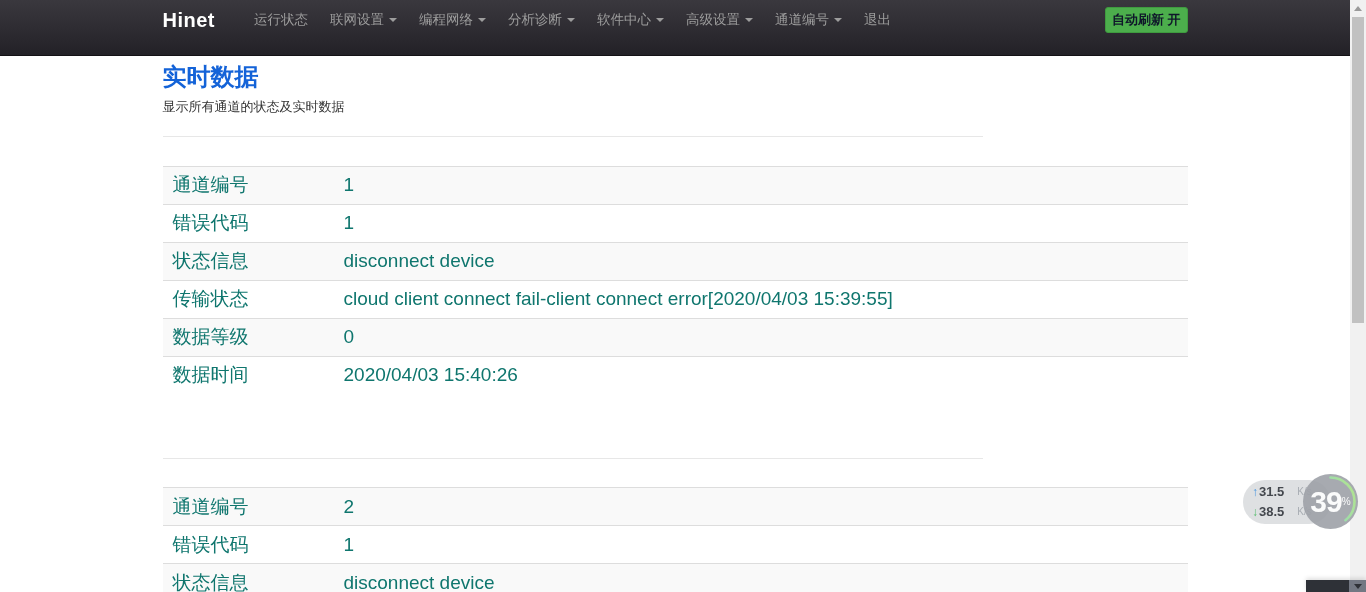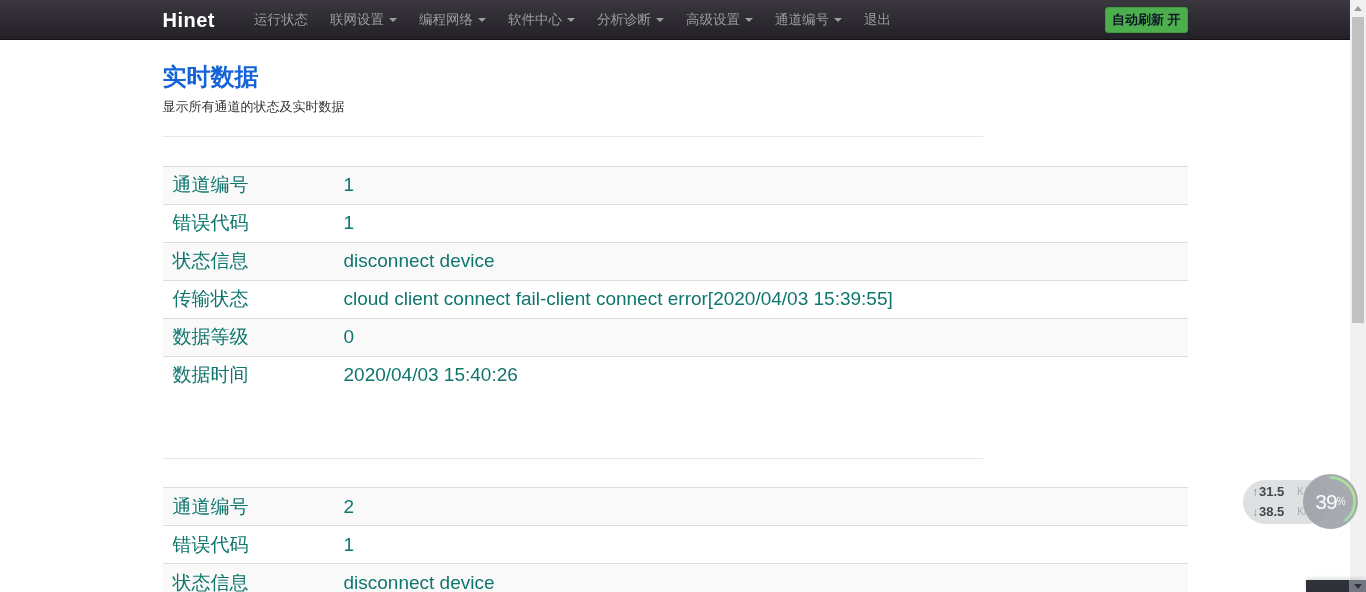--- a/index.html
+++ b/index.html
@@ -7,21 +7,21 @@
   body {
     font-family: "Liberation Sans", "DejaVu Sans", sans-serif;
     background: #ffffff;
     position: relative;
     color: #333;
   }
 
   
   .navbar {
     position: absolute; top: 0; left: 0;
-    width: 1350px; height: 40px;
+    width: 1350px; height: 56px;
     background: linear-gradient(#3a383e, #232127);
     border-bottom: 1px solid #141216;
   }
   .navbar-inner {
     width: 1025px; height: 40px; margin: 0 auto;
     display: flex; align-items: center;
   }
   .brand {
     color: #ffffff; font-size: 20px; font-weight: 700;
     letter-spacing: 0.5px; margin-right: 28px; text-decoration: none;
@@ -108,21 +108,21 @@
   .speed-num { font-size: 13px; font-weight: 700; color: #44484e; }
   .speed-unit { font-size: 10px; color: #a8adb3; margin-left: 13px; }
   .progress-circle {
     position: absolute; left: 60px; top: 0;
     width: 55px; height: 55px; border-radius: 50%;
     background: rgba(157, 161, 167, 0.9);
     display: flex; align-items: center; justify-content: center;
   }
   .progress-arc { position: absolute; left: 0; top: 0; }
   .progress-text {
-    color: rgba(255,255,255,0.95); font-size: 21px; font-weight: 400;
+    color: rgba(255,255,255,0.95); font-size: 30px; font-weight: 700;
     letter-spacing: -1px;
   }
   .progress-pct { font-size: 10px; color: rgba(255,255,255,0.95); }
 
   
   .corner-box {
     position: absolute; left: 1306px; top: 580px;
     width: 60px; height: 12px; background: #2e3137; z-index: 20;
     box-shadow: 0 -2px 4px rgba(0,0,0,0.12);
   }
@@ -149,25 +149,25 @@
         </li>
       <li class="nav-link">
           <span>联网设置</span>
           <span class="caret"></span>
         </li>
       <li class="nav-link">
           <span>编程网络</span>
           <span class="caret"></span>
         </li>
       <li class="nav-link">
+          <span>分析诊断</span>
+          <span class="caret"></span>
+        </li>
+      <li class="nav-link">
           <span>软件中心</span>
-          <span class="caret"></span>
-        </li>
-      <li class="nav-link">
-          <span>分析诊断</span>
           <span class="caret"></span>
         </li>
       <li class="nav-link">
           <span>高级设置</span>
           <span class="caret"></span>
         </li>
       <li class="nav-link">
           <span>通道编号</span>
           <span class="caret"></span>
         </li>

